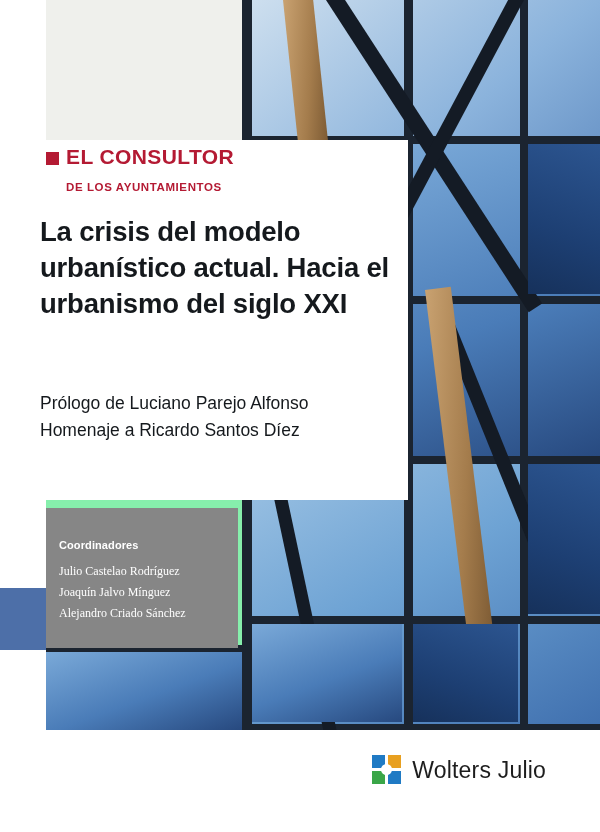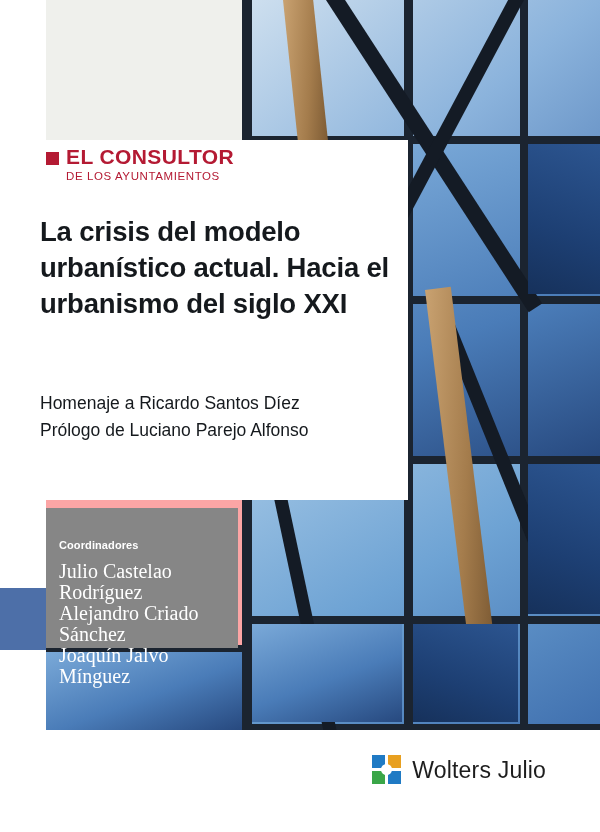--- a/index.html
+++ b/index.html
@@ -5,21 +5,21 @@
   html, body {
     margin: 0;
     padding: 0;
     background: #ffffff;
   }
   #cover {
     position: relative;
     width: 600px;
     height: 832px;
     overflow: hidden;
-    background: #fca5a5;
+    background: #86efac;
     font-family: "Liberation Sans", sans-serif;
   }
 
   
   .photo-layer {
     position: absolute;
     inset: 0;
     overflow: hidden;
   }
   .tile {
@@ -102,25 +102,25 @@
   }
   .brand-text .brand-line1 {
     font-size: 21px;
     font-weight: bold;
     color: #b41a33;
     letter-spacing: 0.4px;
     line-height: 22px;
   }
   .brand-text .brand-line2 {
     font-size: 11.5px;
-    font-weight: normal;
+    font-weight: bold;
     color: #b41a33;
     letter-spacing: 0.6px;
     line-height: 14px;
-    margin-top: 1px;
+    margin-top: 12px;
   }
 
   
   .title {
     position: absolute;
     left: 40px;
     top: 214px;
     width: 360px;
     font-size: 27.5px;
     font-weight: bold;
@@ -155,21 +155,21 @@
     top: 31px;
     font-size: 11px;
     font-weight: bold;
     letter-spacing: 0.1px;
   }
   .coord-list {
     position: absolute;
     left: 13px;
     top: 53px;
     font-family: "Liberation Serif", serif;
-    font-size: 20px;
+    font-size: 12px;
     line-height: 21px;
   }
 
   
   .logo {
     position: absolute;
     right: 54px;
     top: 755px;
     display: flex;
     align-items: center;
@@ -248,30 +248,30 @@
     <div class="brand-square"></div>
     <div class="brand-text">
       <div class="brand-line1">EL CONSULTOR</div>
       <div class="brand-line2">DE LOS AYUNTAMIENTOS</div>
     </div>
   </div>
 
   <div class="title">La crisis del modelo urbanístico actual. Hacia el urbanismo del siglo XXI</div>
 
   <div class="subtitle">
+    <div>Prólogo de Luciano Parejo Alfonso</div>
     <div>Homenaje a Ricardo Santos Díez</div>
-    <div>Prólogo de Luciano Parejo Alfonso</div>
   </div>
 
   <div class="coord-box">
     <div class="coord-title">Coordinadores</div>
     <div class="coord-list">
       <div>Julio Castelao Rodríguez</div>
+      <div>Joaquín Jalvo Mínguez</div>
       <div>Alejandro Criado Sánchez</div>
-      <div>Joaquín Jalvo Mínguez</div>
     </div>
   </div>
 
   <div class="logo">
     <div class="logo-mark">
       <span class="lm-tl"></span>
       <span class="lm-tr"></span>
       <span class="lm-bl"></span>
       <span class="lm-br"></span>
       <span class="lm-dot"></span>

